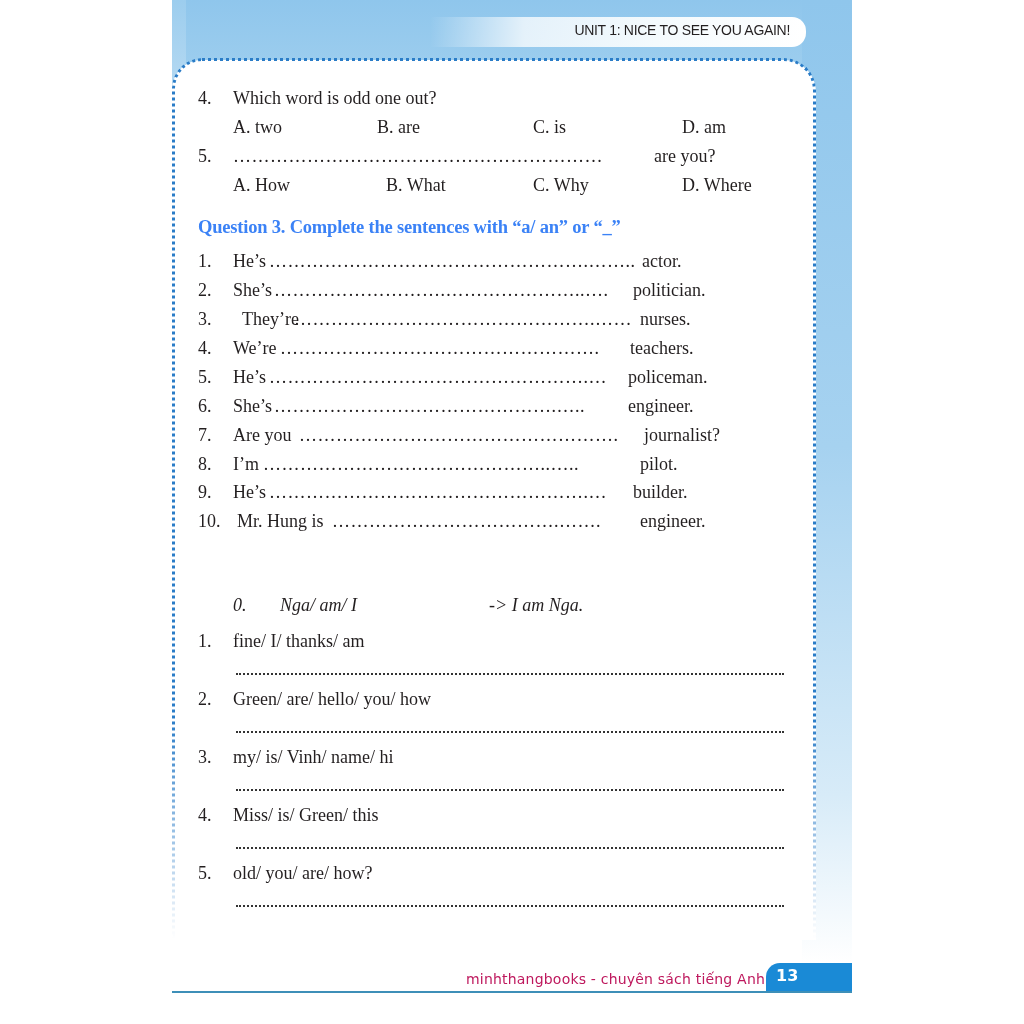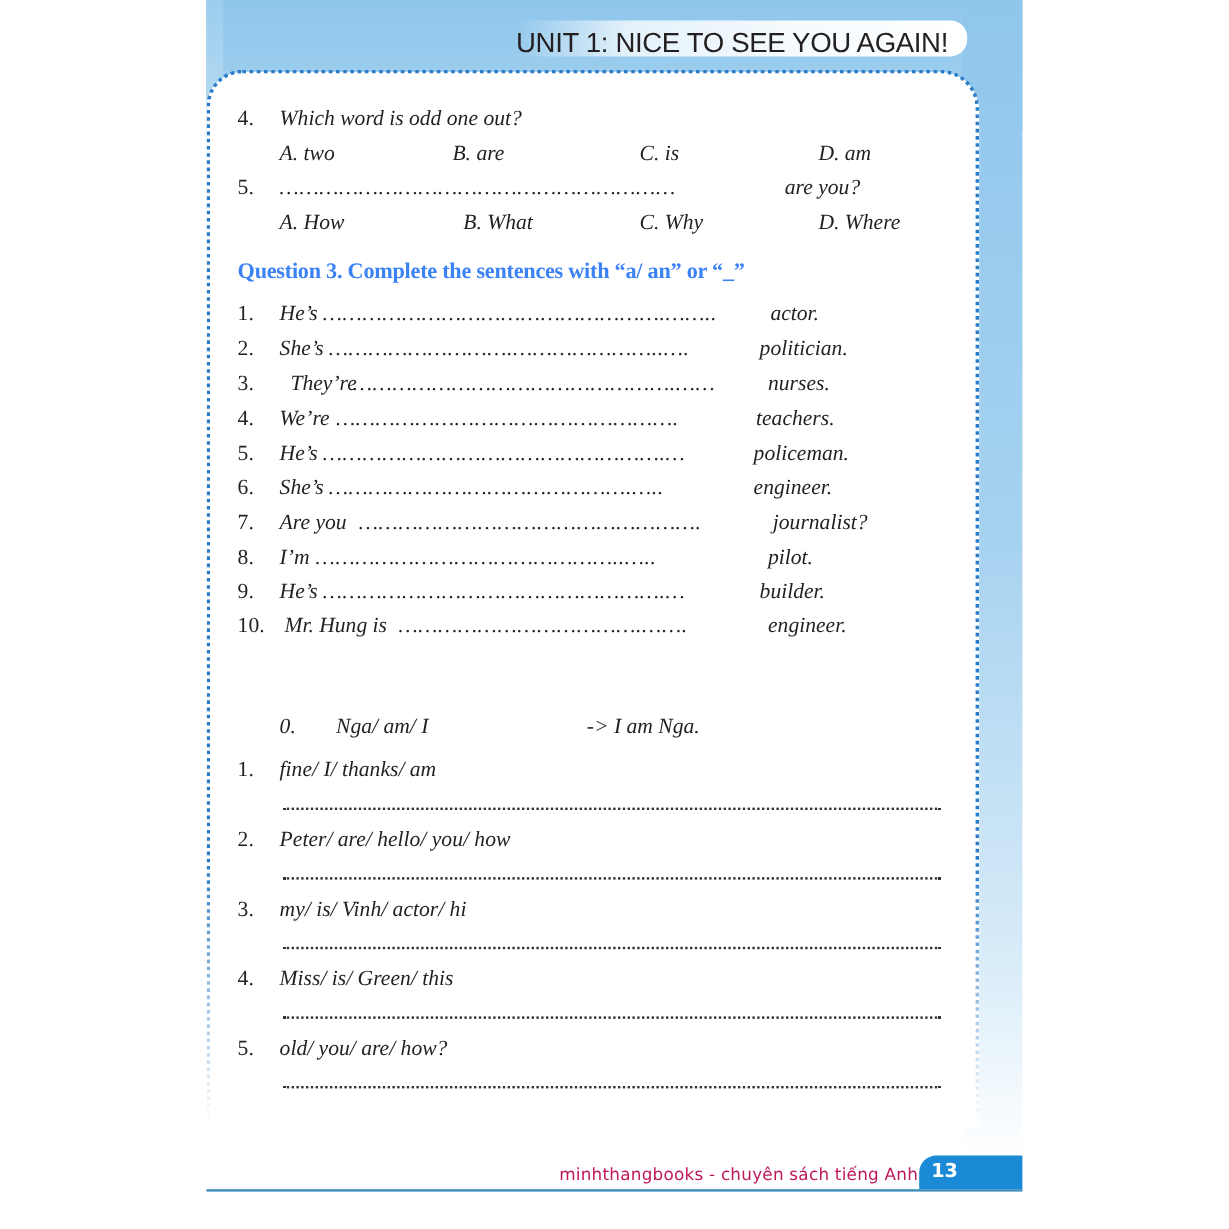--- a/index.html
+++ b/index.html
@@ -2,24 +2,24 @@
 <html><head>
 <meta charset="utf-8">
 <style>
   html,body{margin:0;padding:0;}
   body{width:1024px;height:1024px;background:#ffffff;position:relative;overflow:hidden;font-family:"Liberation Serif","DejaVu Serif",serif;color:#231f20;}
   .page{position:absolute;left:172px;top:0;width:680px;height:993px;background:#fff;}
   .bg-top{position:absolute;left:0;top:0;width:680px;height:110px;background:linear-gradient(180deg,#8fc6ec 0%,#9ccdee 60%,#a8d3f0 100%);}
   .bg-right{position:absolute;right:0;top:0;width:50px;height:993px;background:linear-gradient(180deg,#8fc6ec 0%,#a6d2f0 45%,#d7ebf8 80%,#ffffff 97%);}
   .bg-left{position:absolute;left:0;top:0;width:14px;height:260px;background:linear-gradient(180deg,#9ccdee 0%,#cfe6f6 70%,#ffffff 100%);}
   .unit-banner{position:absolute;left:258px;top:17px;width:376px;height:30px;background:linear-gradient(90deg,rgba(255,255,255,0) 0%,rgba(255,255,255,0.75) 25%,#f4fafd 60%,#ffffff 100%);border-radius:0 14px 14px 0;}
-  .unit-title{position:absolute;right:62px;top:22px;font-family:"Liberation Sans","DejaVu Sans",sans-serif;font-size:23px;letter-spacing:-0.3px;color:#231f20;white-space:nowrap;}
+  .unit-title{position:absolute;right:62px;top:22px;font-family:"Liberation Sans","DejaVu Sans",sans-serif;font-size:14px;letter-spacing:-0.3px;color:#231f20;white-space:nowrap;}
   .card{position:absolute;left:0;top:60px;width:644px;height:880px;background:#fff;border-top-right-radius:32px;border-top-left-radius:30px;}
   .card-border{position:absolute;left:0;top:58px;width:644px;height:880px;border-top:3px dotted #2a7cc7;border-right:3px dotted #2a7cc7;border-left:3px dotted #2a7cc7;border-top-right-radius:32px;border-top-left-radius:30px;box-sizing:border-box;-webkit-mask-image:linear-gradient(180deg,#000 0%,#000 75%,transparent 100%);mask-image:linear-gradient(180deg,#000 0%,#000 75%,transparent 100%);}
-  .txt{position:absolute;font-size:18px;white-space:nowrap;line-height:20px;font-style:italic;}
+  .txt{position:absolute;font-size:18px;white-space:nowrap;line-height:20px;}
   .num{position:absolute;font-size:18px;line-height:20px;}
   .heading{position:absolute;font-size:18.5px;font-weight:bold;color:#3b82f6;white-space:nowrap;line-height:22px;letter-spacing:-0.2px;}
   .dots{letter-spacing:0.5px;}
   .ital{font-style:italic;}
   .answer-line{position:absolute;height:0;border-top:2px dotted #333;}
   .footer-line{position:absolute;left:0;top:991px;width:680px;height:2px;background:#3d8fb8;}
   .footer-text{position:absolute;left:294px;top:971px;font-family:"DejaVu Sans","Liberation Sans",sans-serif;font-size:14px;color:#be185d;white-space:nowrap;letter-spacing:0.2px;}
   .page-tab{position:absolute;left:594px;top:963px;width:86px;height:28px;background:#1a8ad6;border-top-left-radius:14px;}
   .page-num{position:absolute;left:604px;top:966px;font-family:"DejaVu Sans","Liberation Sans",sans-serif;font-weight:bold;font-size:16px;color:#fff;}
 </style>
@@ -128,26 +128,26 @@
     <span class="txt ital" style="left:317px;top:595px;">-&gt; I am Nga.</span>
   </div>
 
   <div>
     <span class="num" style="left:26px;top:631px;">1.</span>
     <span class="txt" style="left:61px;top:631px;">fine/ I/ thanks/ am</span>
     <div class="answer-line" style="left:64px;top:673px;width:548px;"></div>
   </div>
   <div>
     <span class="num" style="left:26px;top:689px;">2.</span>
-    <span class="txt" style="left:61px;top:689px;">Peter/ are/ hello/ you/ how</span>
+    <span class="txt" style="left:61px;top:689px;">Green/ are/ hello/ you/ how</span>
     <div class="answer-line" style="left:64px;top:731px;width:548px;"></div>
   </div>
   <div>
     <span class="num" style="left:26px;top:747px;">3.</span>
-    <span class="txt" style="left:61px;top:747px;">my/ is/ Vinh/ actor/ hi</span>
+    <span class="txt" style="left:61px;top:747px;">my/ is/ Vinh/ name/ hi</span>
     <div class="answer-line" style="left:64px;top:789px;width:548px;"></div>
   </div>
   <div>
     <span class="num" style="left:26px;top:805px;">4.</span>
     <span class="txt" style="left:61px;top:805px;">Miss/ is/ Green/ this</span>
     <div class="answer-line" style="left:64px;top:847px;width:548px;"></div>
   </div>
   <div>
     <span class="num" style="left:26px;top:863px;">5.</span>
     <span class="txt" style="left:61px;top:863px;">old/ you/ are/ how?</span>

